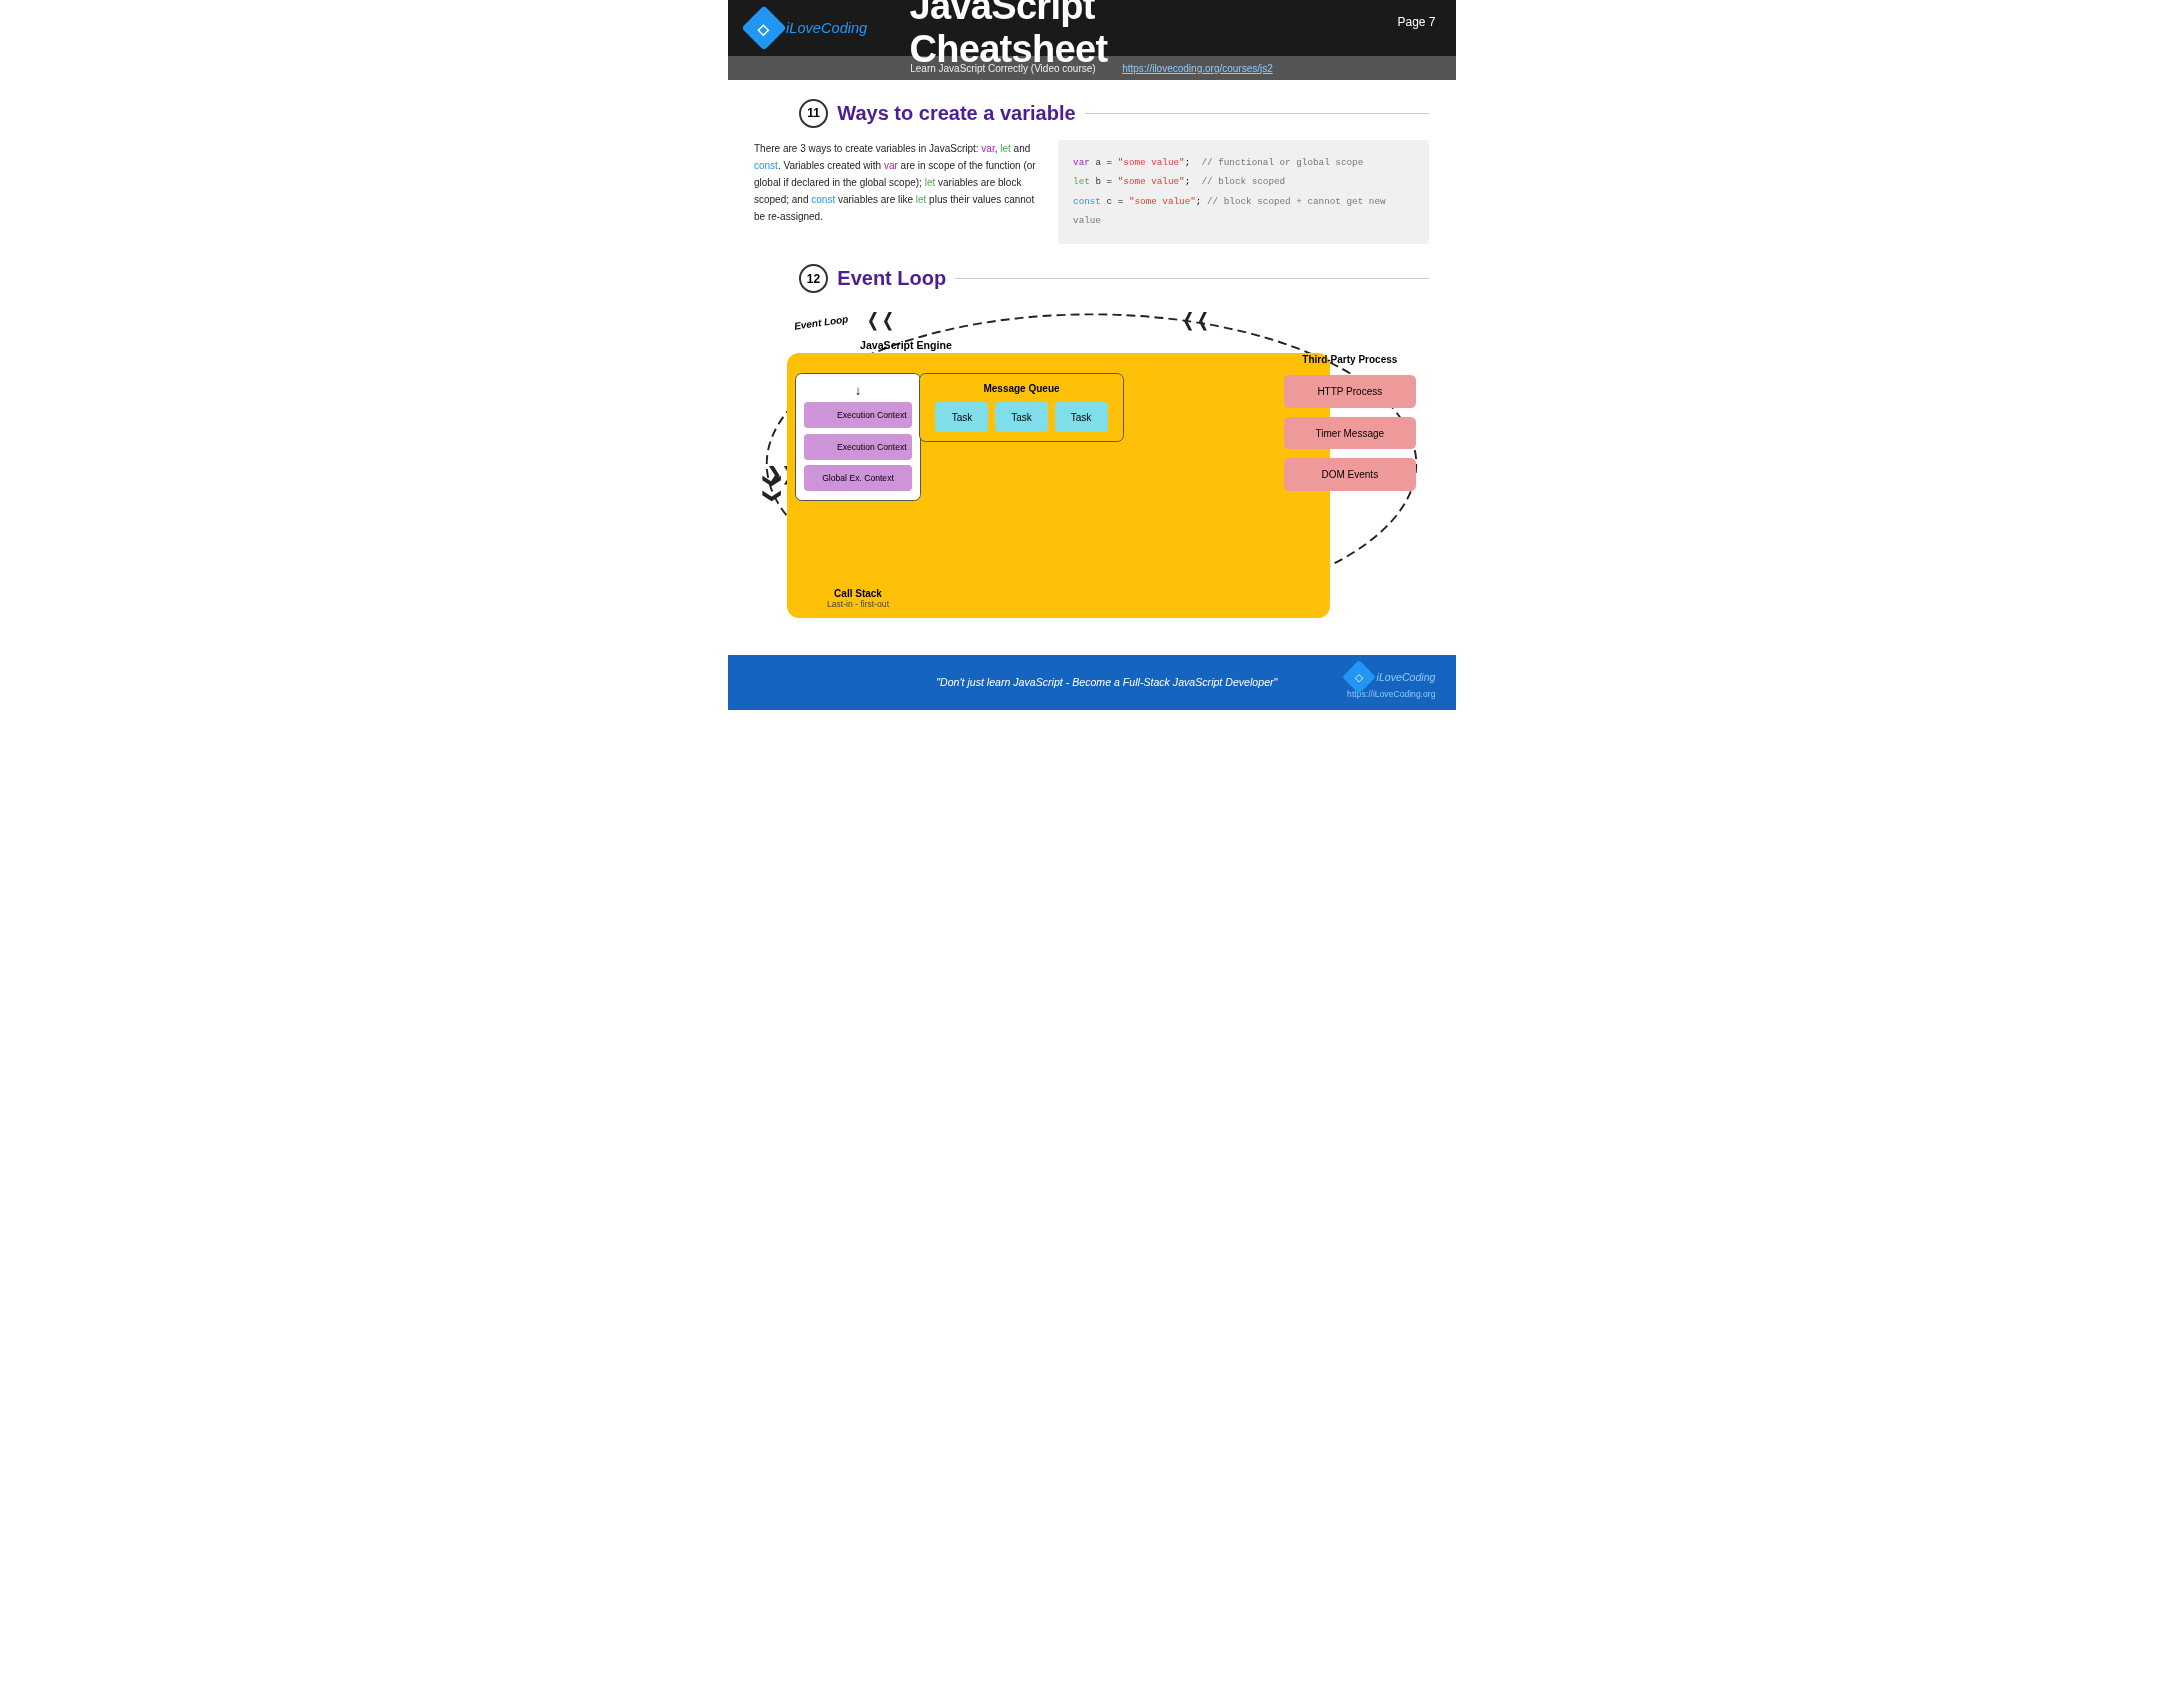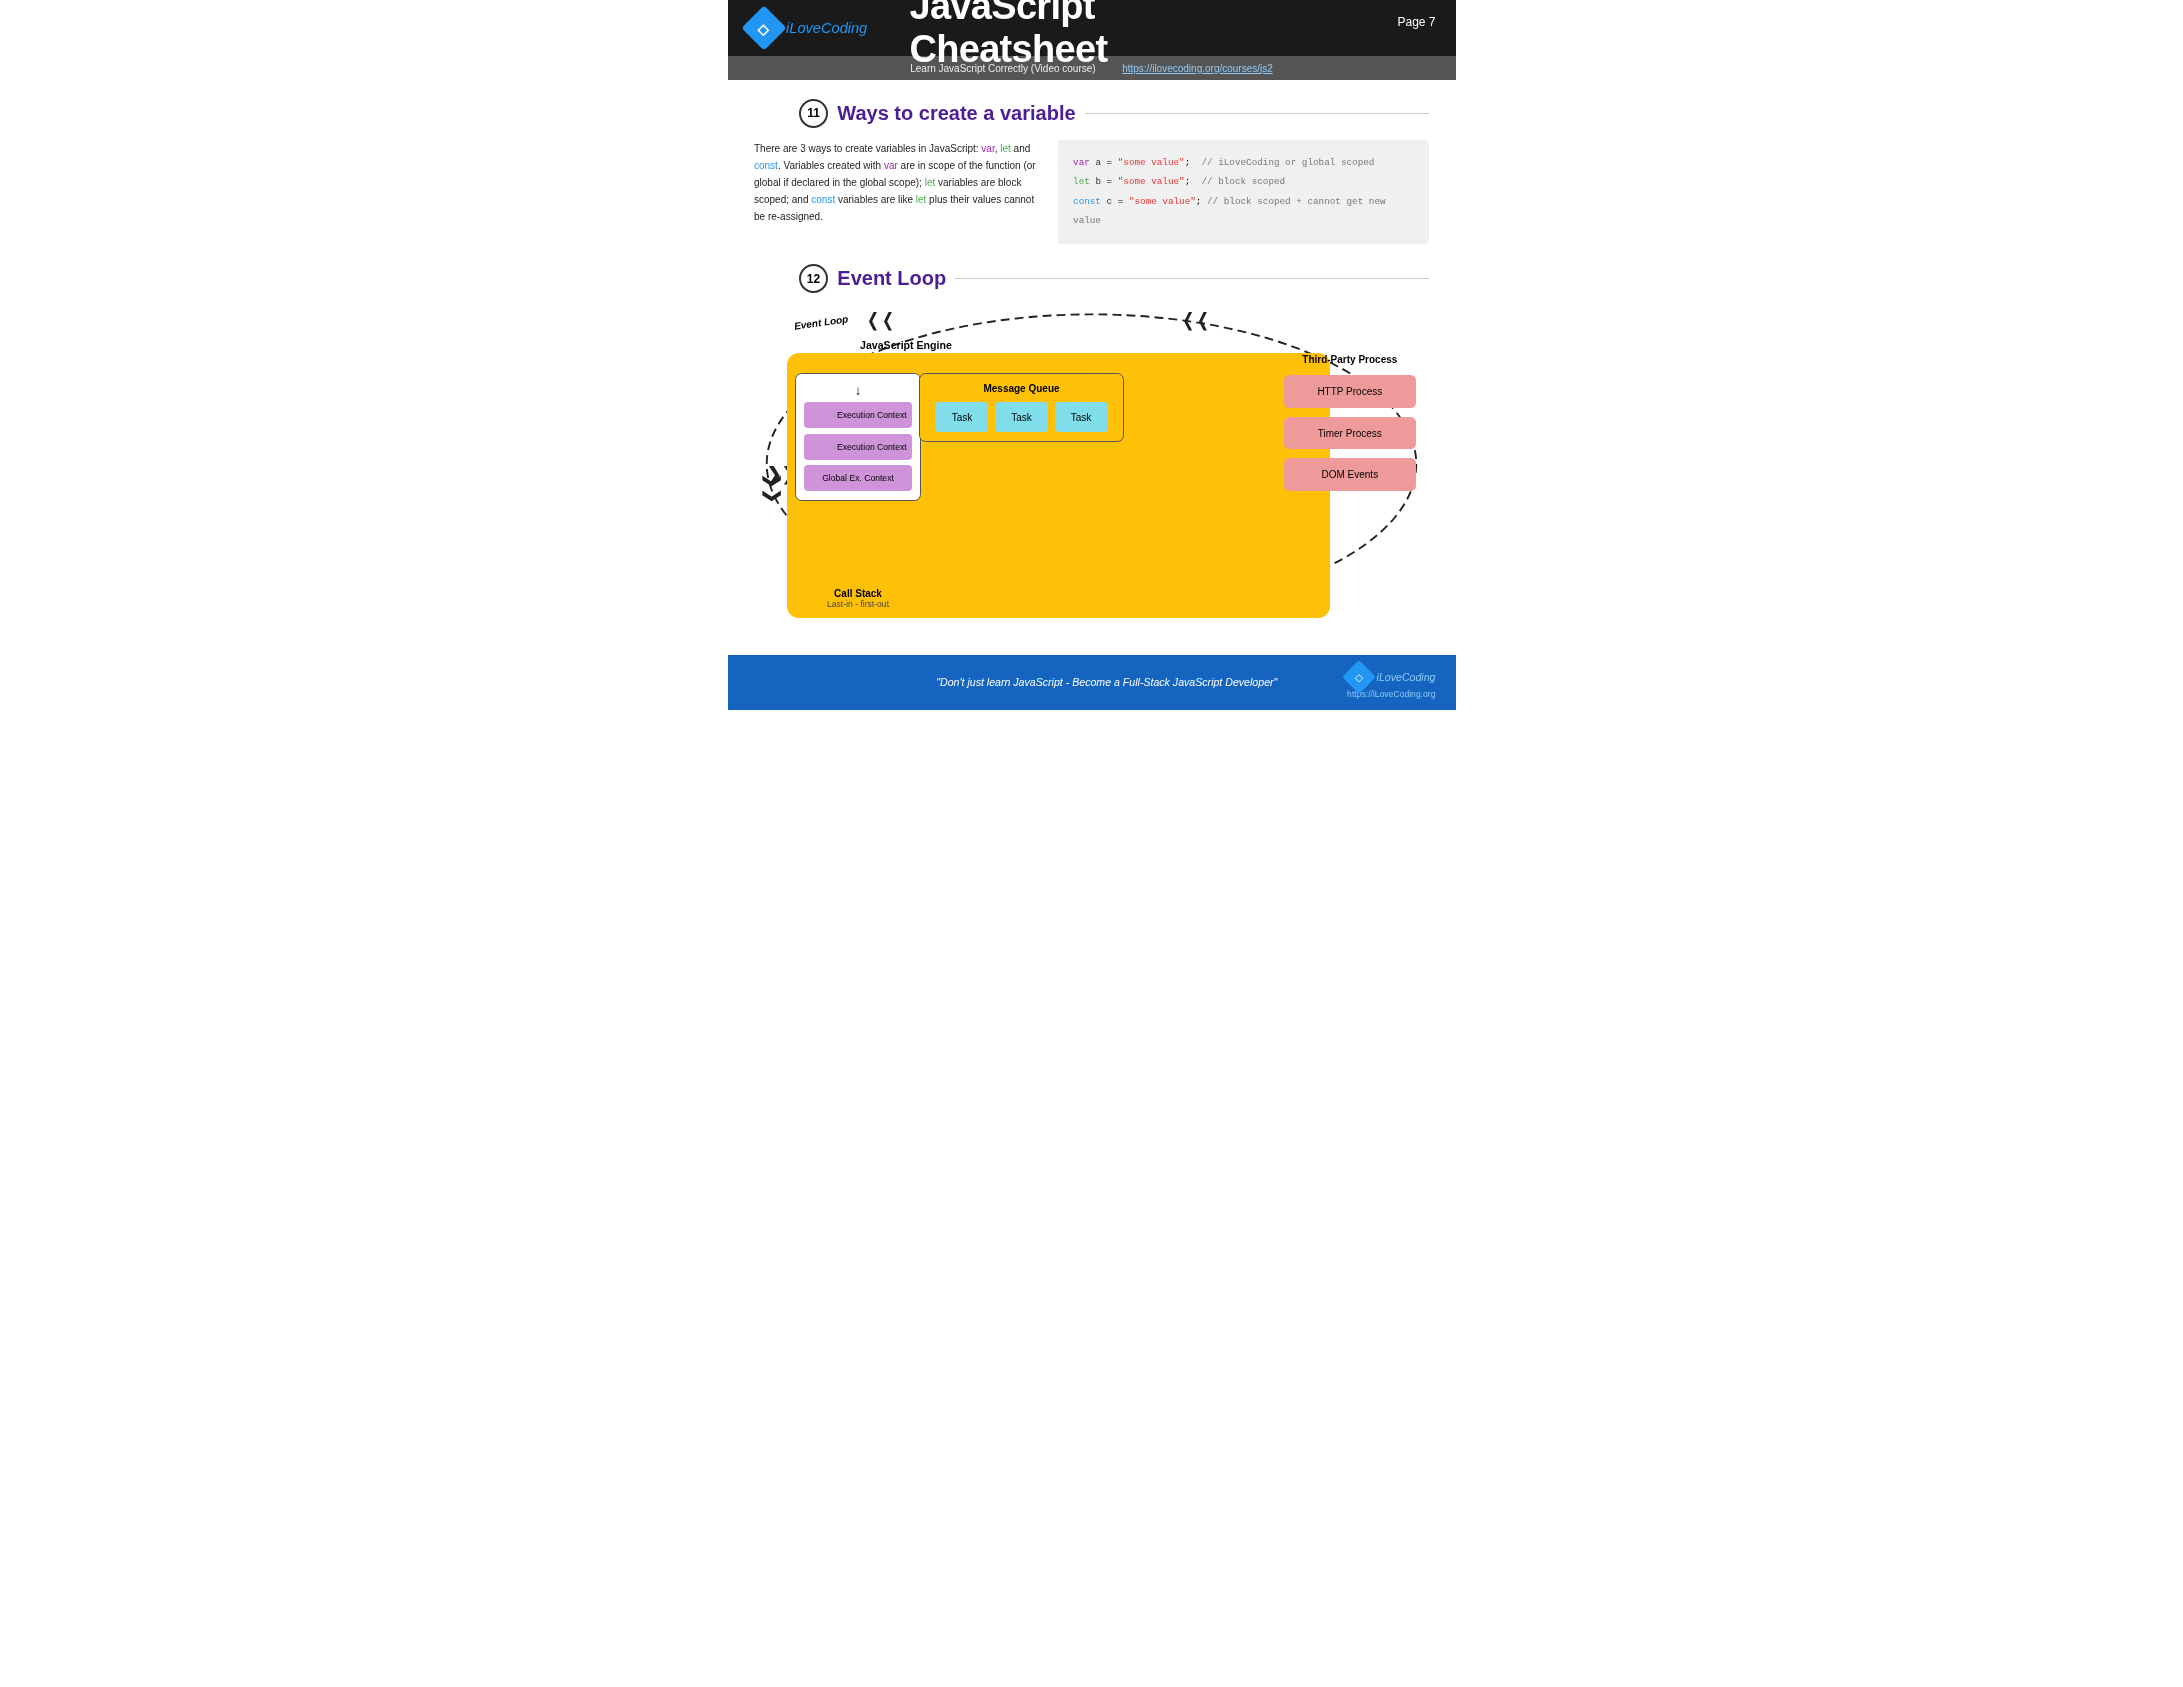--- a/index.html
+++ b/index.html
@@ -361,21 +361,21 @@
     <div class="section-number">11</div>
     <div class="section-title">Ways to create a variable</div>
     <div class="section-divider"></div>
   </div>
 
   <div class="var-section">
     <div class="var-text">
       <span>There are 3 ways to create variables in JavaScript: </span><span class="kw-var">var</span><span>, </span><span class="kw-let">let</span><span> and </span><span class="kw-const">const</span><span>. Variables created with </span><span class="kw-var">var</span><span> are in scope of the function (or global if declared in the global scope); </span><span class="kw-let">let</span><span> variables are block scoped; and </span><span class="kw-const">const</span><span> variables are like </span><span class="kw-let">let</span><span> plus their values cannot be re-assigned.</span>
     </div>
     <div class="code-block">
-      <div><span class="kw">var</span> <span class="var-name">a</span> = <span class="str">"some value"</span>;  &nbsp;<span class="comment">// iLoveCoding or global scoped</span></div>
+      <div><span class="kw">var</span> <span class="var-name">a</span> = <span class="str">"some value"</span>;  &nbsp;<span class="comment">// functional or global scope</span></div>
       <div><span class="kw-let">let</span> <span class="var-name">b</span> = <span class="str">"some value"</span>;  &nbsp;<span class="comment">// block scoped</span></div>
       <div><span class="kw-const">const</span> <span class="var-name">c</span> = <span class="str">"some value"</span>; <span class="comment">// block scoped + cannot get new value</span></div>
     </div>
   </div>
 
   <div class="section-header">
     <div class="section-number">12</div>
     <div class="section-title">Event Loop</div>
     <div class="section-divider"></div>
   </div>
@@ -443,21 +443,21 @@
           <div class="task-box">Task</div>
           <div class="task-box">Task</div>
         </div>
       </div>
 
     </div>
 
     <div class="third-party">
       <div class="third-party-label">Third-Party Process</div>
       <div class="process-box">HTTP Process</div>
-      <div class="process-box">Timer Process</div>
+      <div class="process-box">Timer Message</div>
       <div class="process-box">DOM Events</div>
     </div>
 
   </div>
 
 </div>
 
 <div class="footer">
   <div style="width:119px"></div>
   <div class="footer-quote">"Don't just learn JavaScript - Become a Full-Stack JavaScript Developer"</div>

